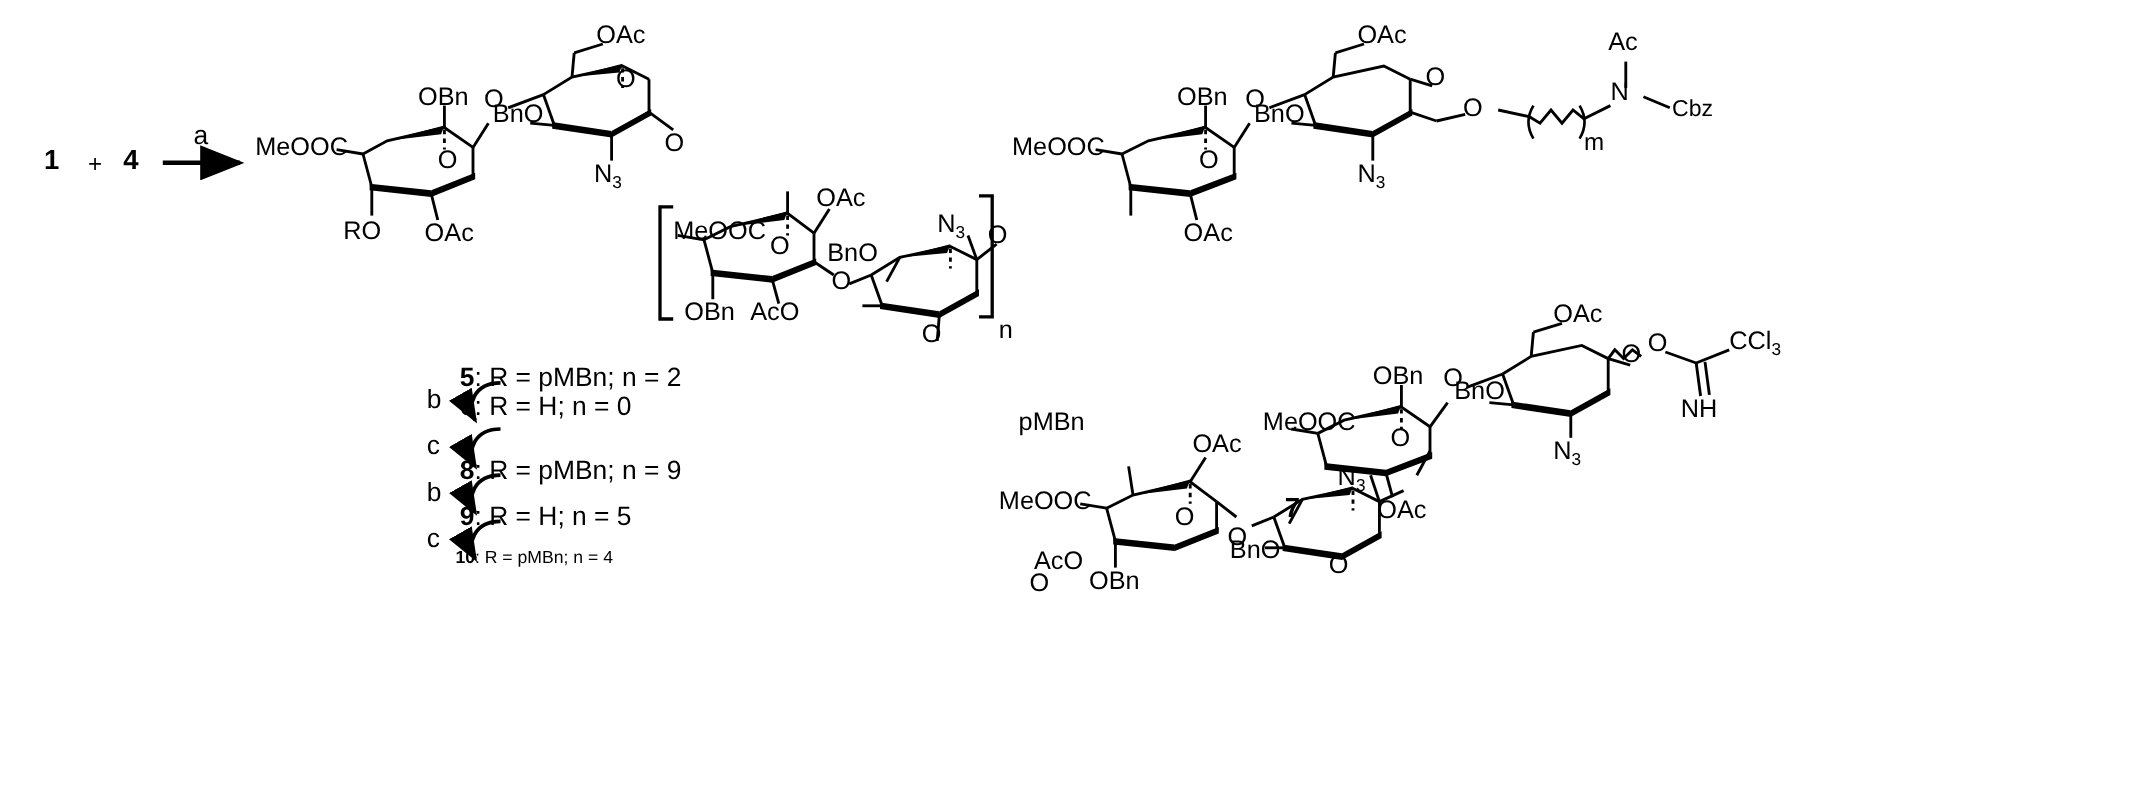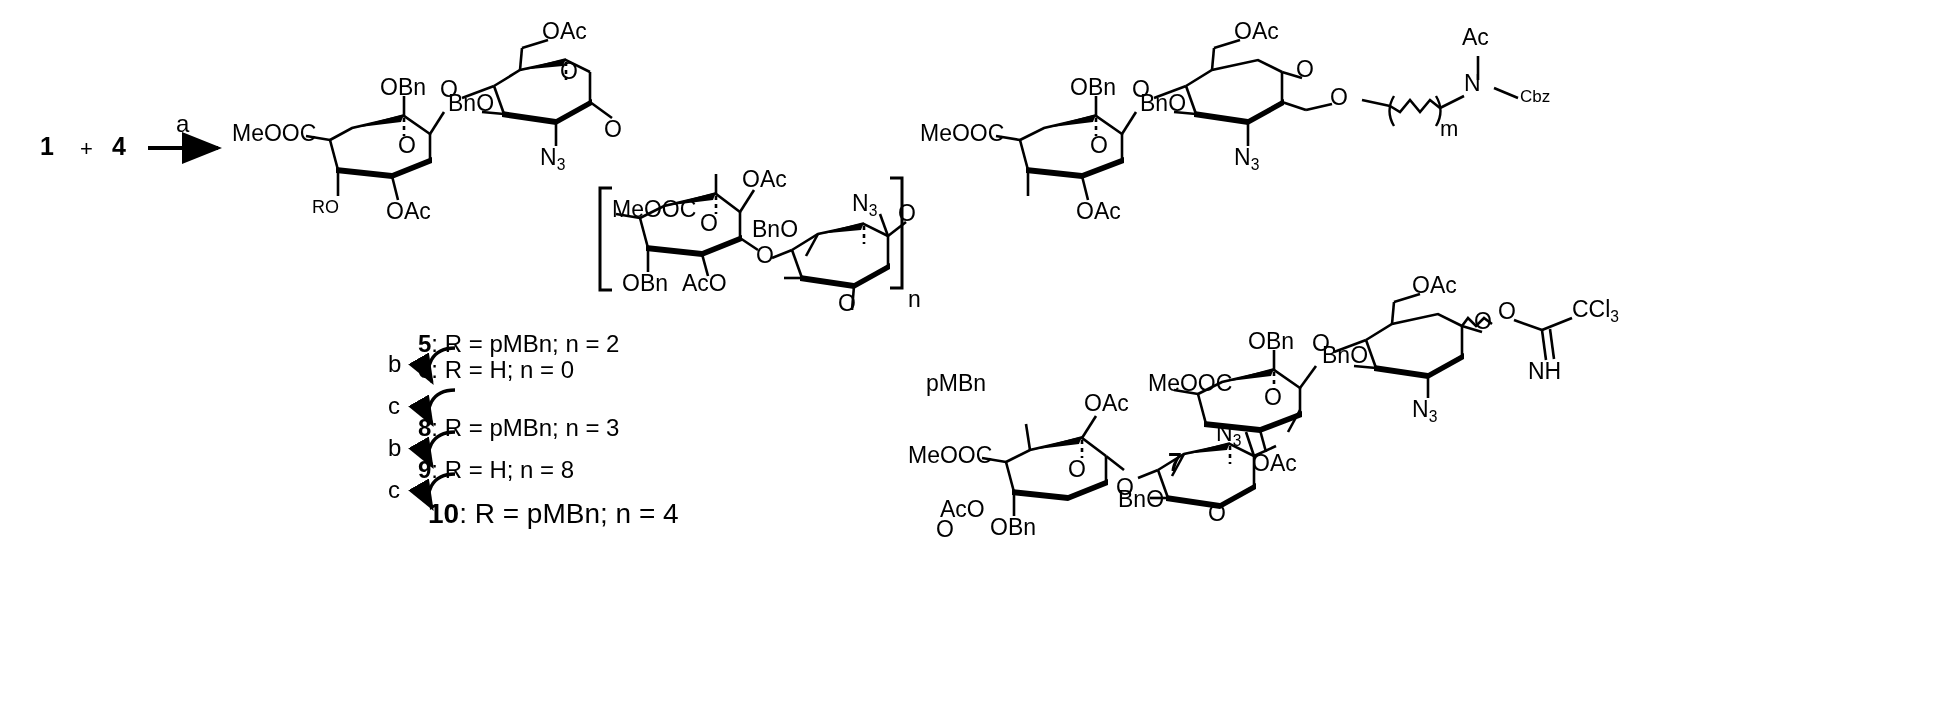--- a/index.html
+++ b/index.html
@@ -261,21 +261,21 @@
     <path d="M455,474 C431,474 424,494 432,508" marker-end="url(#arrowheadsm)"></path>
   </g>
 </svg>
 
 <div class="lbl bold" style="left:40px;top:134px;font-size:25px;">1</div>
 <div class="lbl" style="left:80px;top:138px;font-size:22px;">+</div>
 <div class="lbl bold" style="left:112px;top:134px;font-size:25px;">4</div>
 <div class="lbl" style="left:176px;top:112px;font-size:24px;">a</div>
 
 <div class="lbl" style="left:232px;top:122px;font-size:23px;">MeOOC</div>
-<div class="lbl" style="left:312px;top:198px;font-size:18px;">RO</div>
+<div class="lbl" style="left:312px;top:198px;font-size:23px;">RO</div>
 <div class="lbl" style="left:380px;top:76px;font-size:23px;">OBn</div>
 <div class="lbl" style="left:398px;top:134px;font-size:23px;">O</div>
 <div class="lbl" style="left:386px;top:200px;font-size:23px;">OAc</div>
 <div class="lbl" style="left:440px;top:78px;font-size:23px;">O</div>
 
 <div class="lbl" style="left:542px;top:20px;font-size:23px;">OAc</div>
 <div class="lbl" style="left:448px;top:92px;font-size:23px;">BnO</div>
 <div class="lbl" style="left:560px;top:60px;font-size:23px;">O</div>
 <div class="lbl" style="left:540px;top:146px;font-size:23px;">N<span class="sub">3</span></div>
 <div class="lbl" style="left:604px;top:118px;font-size:23px;">O</div>
@@ -300,36 +300,36 @@
 <div class="lbl" style="left:1132px;top:78px;font-size:23px;">O</div>
 
 <div class="lbl" style="left:1234px;top:20px;font-size:23px;">OAc</div>
 <div class="lbl" style="left:1140px;top:92px;font-size:23px;">BnO</div>
 <div class="lbl" style="left:1296px;top:58px;font-size:23px;">O</div>
 <div class="lbl" style="left:1234px;top:146px;font-size:23px;">N<span class="sub">3</span></div>
 <div class="lbl" style="left:1330px;top:86px;font-size:23px;">O</div>
 <div class="lbl" style="left:1440px;top:118px;font-size:22px;">m</div>
 <div class="lbl" style="left:1462px;top:26px;font-size:23px;">Ac</div>
 <div class="lbl" style="left:1464px;top:72px;font-size:23px;">N</div>
-<div class="lbl" style="left:1520px;top:88px;font-size:17px;">Cbz</div>
+<div class="lbl" style="left:1520px;top:88px;font-size:21px;">Cbz</div>
 
 <div>
   <div class="lbl" style="left:418px;top:332px;font-size:24px;">
     <span class="bold">5</span><span>: R = pMBn; n = 2</span>
   </div>
   <div class="lbl" style="left:418px;top:358px;font-size:24px;">
     <span class="bold">6</span><span>: R = H; n = 0</span>
   </div>
   <div class="lbl" style="left:418px;top:416px;font-size:24px;">
-    <span class="bold">8</span><span>: R = pMBn; n = 3</span>
+    <span class="bold">8</span><span>: R = pMBn; n = 9</span>
   </div>
   <div class="lbl" style="left:418px;top:458px;font-size:24px;">
-    <span class="bold">9</span><span>: R = H; n = 8</span>
-  </div>
-  <div class="lbl" style="left:428px;top:500px;font-size:28px;">
+    <span class="bold">9</span><span>: R = H; n = 5</span>
+  </div>
+  <div class="lbl" style="left:414px;top:500px;font-size:16px;">
     <span class="bold">10</span><span>: R = pMBn; n = 4</span>
   </div>
 </div>
 
 <div class="lbl" style="left:388px;top:352px;font-size:24px;">b</div>
 <div class="lbl" style="left:388px;top:394px;font-size:24px;">c</div>
 <div class="lbl" style="left:388px;top:436px;font-size:24px;">b</div>
 <div class="lbl" style="left:388px;top:478px;font-size:24px;">c</div>
 
 <div class="lbl" style="left:926px;top:372px;font-size:23px;">pMBn</div>

